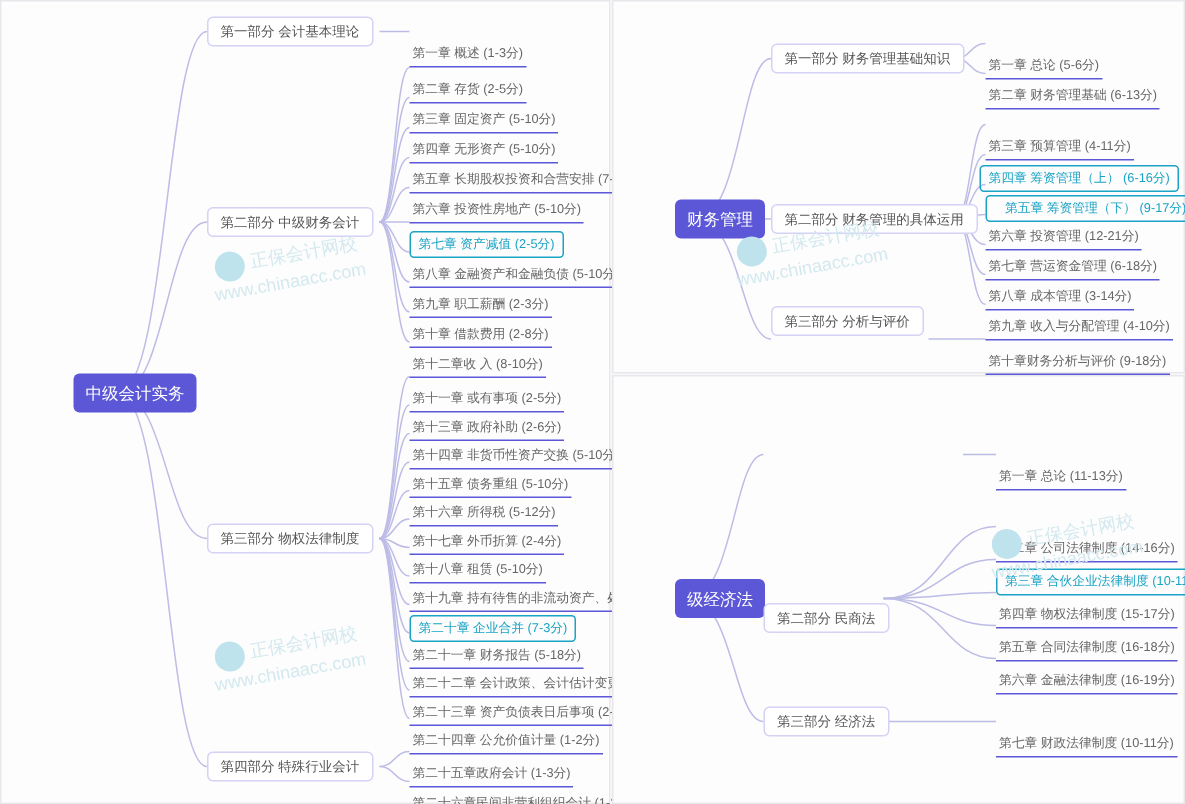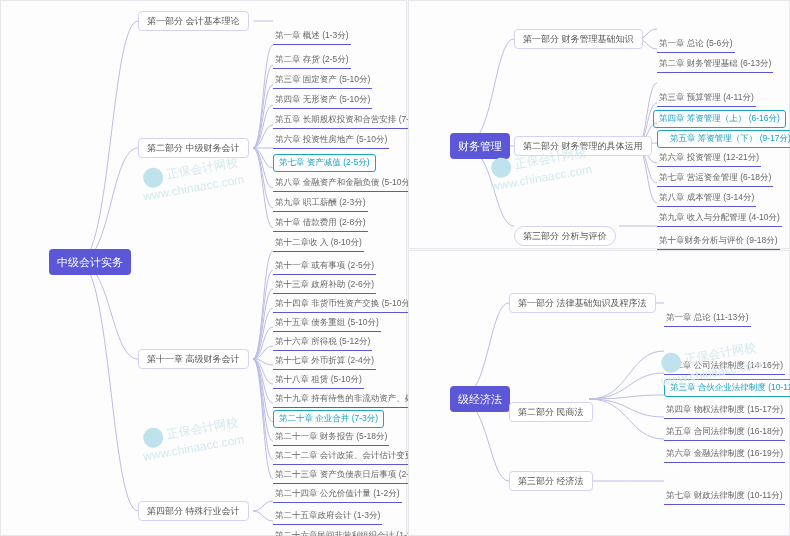--- a/index.html
+++ b/index.html
@@ -127,21 +127,21 @@
       <span>中级会计实务</span>
     </div>
 
   <div class="group-node" style="left:137px;top:137px;">
       <span>第二部分 中级财务会计</span>
     </div>
   <div class="group-node" style="left:137px;top:10px;">
       <span>第一部分 会计基本理论</span>
     </div>
   <div class="group-node" style="left:137px;top:348px;">
-      <span>第十一章 高级财务会计</span>
+      <span>第三部分 物权法律制度</span>
     </div>
   <div class="group-node" style="left:137px;top:500px;">
       <span>第四部分 特殊行业会计</span>
     </div>
 
   <div class="leaf-node" style="left:272px;top:12px;">
       <span>第一章 概述 (1-3分)</span>
     </div>
 
   <div class="leaf-node" style="left:272px;top:36px;">
@@ -246,21 +246,21 @@
   <div class="root-node" style="left:3px;top:132px;">
       <span>财务管理</span>
     </div>
 
   <div class="group-node" style="left:105px;top:135px;">
       <span>第二部分 财务管理的具体运用</span>
     </div>
   <div class="group-node" style="left:105px;top:28px;">
       <span>第一部分 财务管理基础知识</span>
     </div>
-  <div class="group-node" style="left:105px;top:225px;border-radius:10px;">
+  <div class="group-node" style="left:105px;top:203px;">
       <span>第三部分 分析与评价</span>
     </div>
 
   <div class="leaf-node" style="left:248px;top:20px;">
       <span>第一章 总论 (5-6分)</span>
     </div>
   <div class="leaf-node" style="left:248px;top:40px;">
       <span>第二章 财务管理基础 (6-13分)</span>
     </div>
 
@@ -304,23 +304,20 @@
     <path d="M180 148 C220 148 220 144 255 144"></path>
     <path d="M180 148 C220 148 220 166 255 166"></path>
     <path d="M180 148 C220 148 220 188 255 188"></path>
     <path d="M180 230 C220 230 220 230 255 230"></path>
   </svg>
 
   <div class="root-node" style="left:3px;top:135px;">
       <span>级经济法</span>
     </div>
 
-  <div class="group-node" style="left:100px;top:42px;">
-      <span>第一部分 法律基础知识及程序法</span>
-    </div>
   <div class="group-node" style="left:100px;top:132px;margin-top:19px;">
       <span>第二部分 民商法</span>
     </div>
   <div class="group-node" style="left:100px;top:220px;">
       <span>第三部分 经济法</span>
     </div>
 
   <div class="leaf-node" style="left:255px;top:44px;">
       <span>第一章 总论  (11-13分)</span>
     </div>

